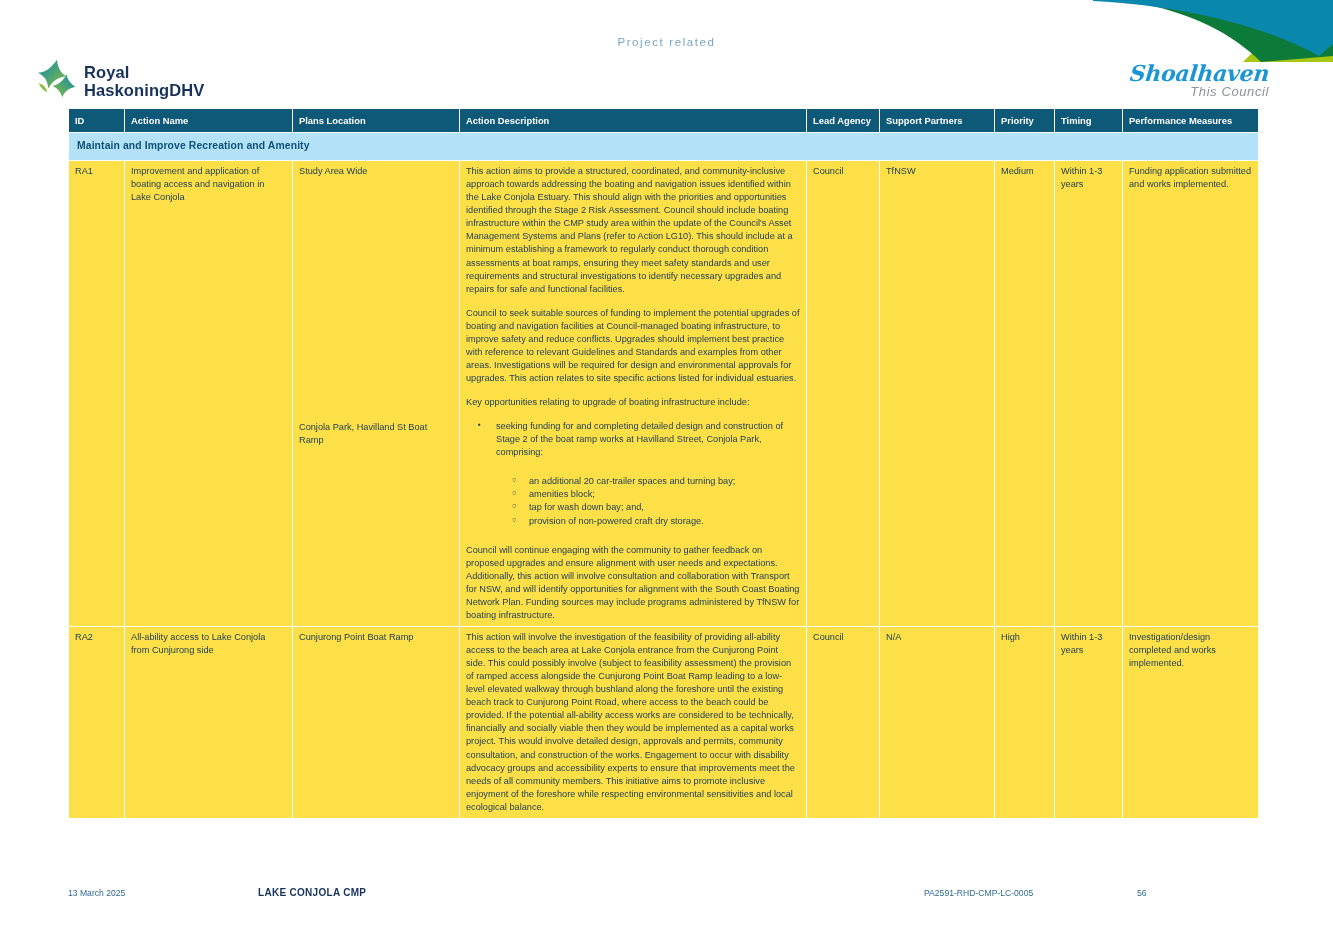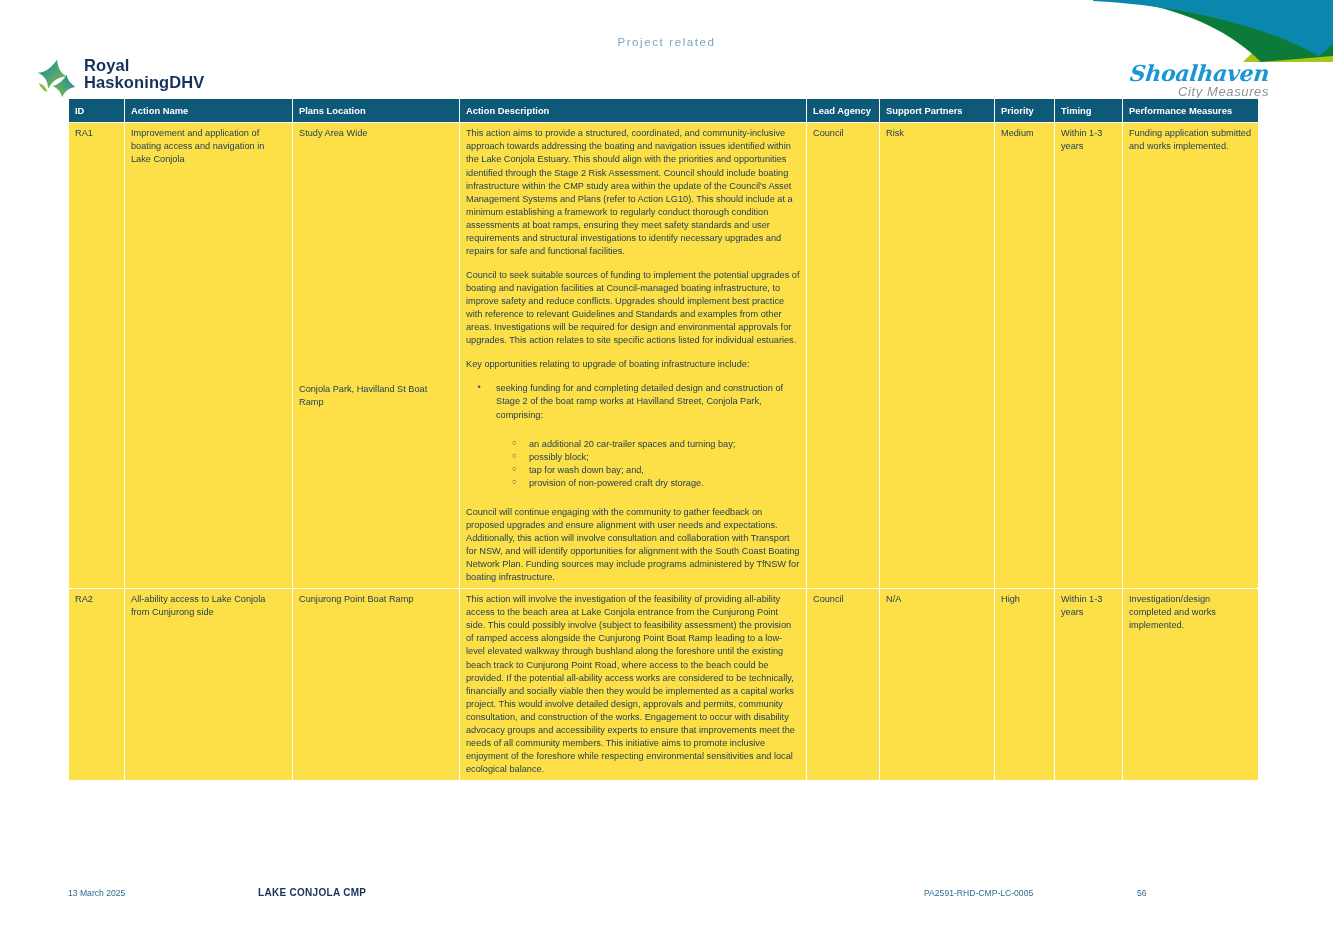--- a/index.html
+++ b/index.html
@@ -45,21 +45,21 @@
     color: #7aa6c2;
     font-weight: 400;
   }
 
   
   .rhdhv-logo {
     position: absolute;
     left: 36px;
     top: 57px;
     display: flex;
-    align-items: flex-start;
+    align-items: flex-end;
     gap: 6px;
   }
   .rhdhv-mark {
     width: 42px;
     height: 42px;
     flex: none;
   }
   .rhdhv-wordmark {
     font-size: 16.5px;
     font-weight: bold;
@@ -92,21 +92,21 @@
     font-size: 13px;
     color: #8d9296;
     letter-spacing: 0.6px;
     margin-top: 1px;
   }
 
   
   .actions-table {
     position: absolute;
     left: 68px;
-    top: 98px;
+    top: 108px;
     width: 1190px;
     border-collapse: collapse;
     table-layout: fixed;
     font-size: 9.2px;
   }
   .actions-table th,
   .actions-table td {
     border: 1px solid #ffffff;
     vertical-align: top;
     padding: 4px 6px 4px 6px;
@@ -251,21 +251,21 @@
       <path d="M3,30 C8,31 11,34 13,40 C9,39 6,36 3,30 Z" fill="#8dbf3f"></path>
     </svg>
     <div class="rhdhv-wordmark">
       <div>Royal</div>
       <div>HaskoningDHV</div>
     </div>
   </div>
 
   <div class="shoalhaven-logo">
     <div class="shoalhaven-name">Shoalhaven</div>
-    <div class="shoalhaven-sub">City Measures</div>
+    <div class="shoalhaven-sub">This Council</div>
   </div>
 
 </div>
 
 <table class="actions-table">
   <colgroup>
     <col style="width:56px">
     <col style="width:168px">
     <col style="width:167px">
     <col style="width:347px">
@@ -283,47 +283,50 @@
       <th>Action Description</th>
       <th>Lead Agency</th>
       <th>Support Partners</th>
       <th>Priority</th>
       <th>Timing</th>
       <th>Performance Measures</th>
     </tr>
   </thead>
   <tbody>
 
+    <tr class="section-row">
+      <td colspan="9">Maintain and Improve Recreation and Amenity</td>
+    </tr>
 
     <tr class="data-row">
       <td>RA1</td>
       <td>Improvement and application of boating access and navigation in Lake Conjola</td>
       <td>
         <div class="loc-stack">
           <div>Study Area Wide</div>
           <div class="loc-second">Conjola Park, Havilland St Boat Ramp</div>
         </div>
       </td>
       <td class="desc-cell">
         <p>This action aims to provide a structured, coordinated, and community-inclusive approach towards addressing the boating and navigation issues identified within the Lake Conjola Estuary. This should align with the priorities and opportunities identified through the Stage 2 Risk Assessment. Council should include boating infrastructure within the CMP study area within the update of the Council's Asset Management Systems and Plans (refer to Action LG10). This should include at a minimum establishing a framework to regularly conduct thorough condition assessments at boat ramps, ensuring they meet safety standards and user requirements and structural investigations to identify necessary upgrades and repairs for safe and functional facilities.</p>
         <p>Council to seek suitable sources of funding to implement the potential upgrades of boating and navigation facilities at Council-managed boating infrastructure, to improve safety and reduce conflicts. Upgrades should implement best practice with reference to relevant Guidelines and Standards and examples from other areas. Investigations will be required for design and environmental approvals for upgrades. This action relates to site specific actions listed for individual estuaries.</p>
         <p>Key opportunities relating to upgrade of boating infrastructure include:</p>
         <ul class="bullets">
           <li>seeking funding for and completing detailed design and construction of Stage 2 of the boat ramp works at Havilland Street, Conjola Park, comprising:</li>
         </ul>
         <ul class="subbullets">
           <li>an additional 20 car-trailer spaces and turning bay;</li>
-          <li>possibly block;</li>
+          <li>amenities block;</li>
           <li>tap for wash down bay; and,</li>
           <li>provision of non-powered craft dry storage.</li>
         </ul>
         <p style="margin-top:11px">Council will continue engaging with the community to gather feedback on proposed upgrades and ensure alignment with user needs and expectations. Additionally, this action will involve consultation and collaboration with Transport for NSW, and will identify opportunities for alignment with the South Coast Boating Network Plan. Funding sources may include programs administered by TfNSW for boating infrastructure.</p>
       </td>
       <td>Council</td>
-      <td>Risk</td>
+      <td>TfNSW</td>
       <td>Medium</td>
       <td>Within 1-3 years</td>
       <td>Funding application submitted and works implemented.</td>
     </tr>
 
     <tr class="data-row">
       <td>RA2</td>
       <td>All-ability access to Lake Conjola from Cunjurong side</td>
       <td>Cunjurong Point Boat Ramp</td>
       <td class="desc-cell">

